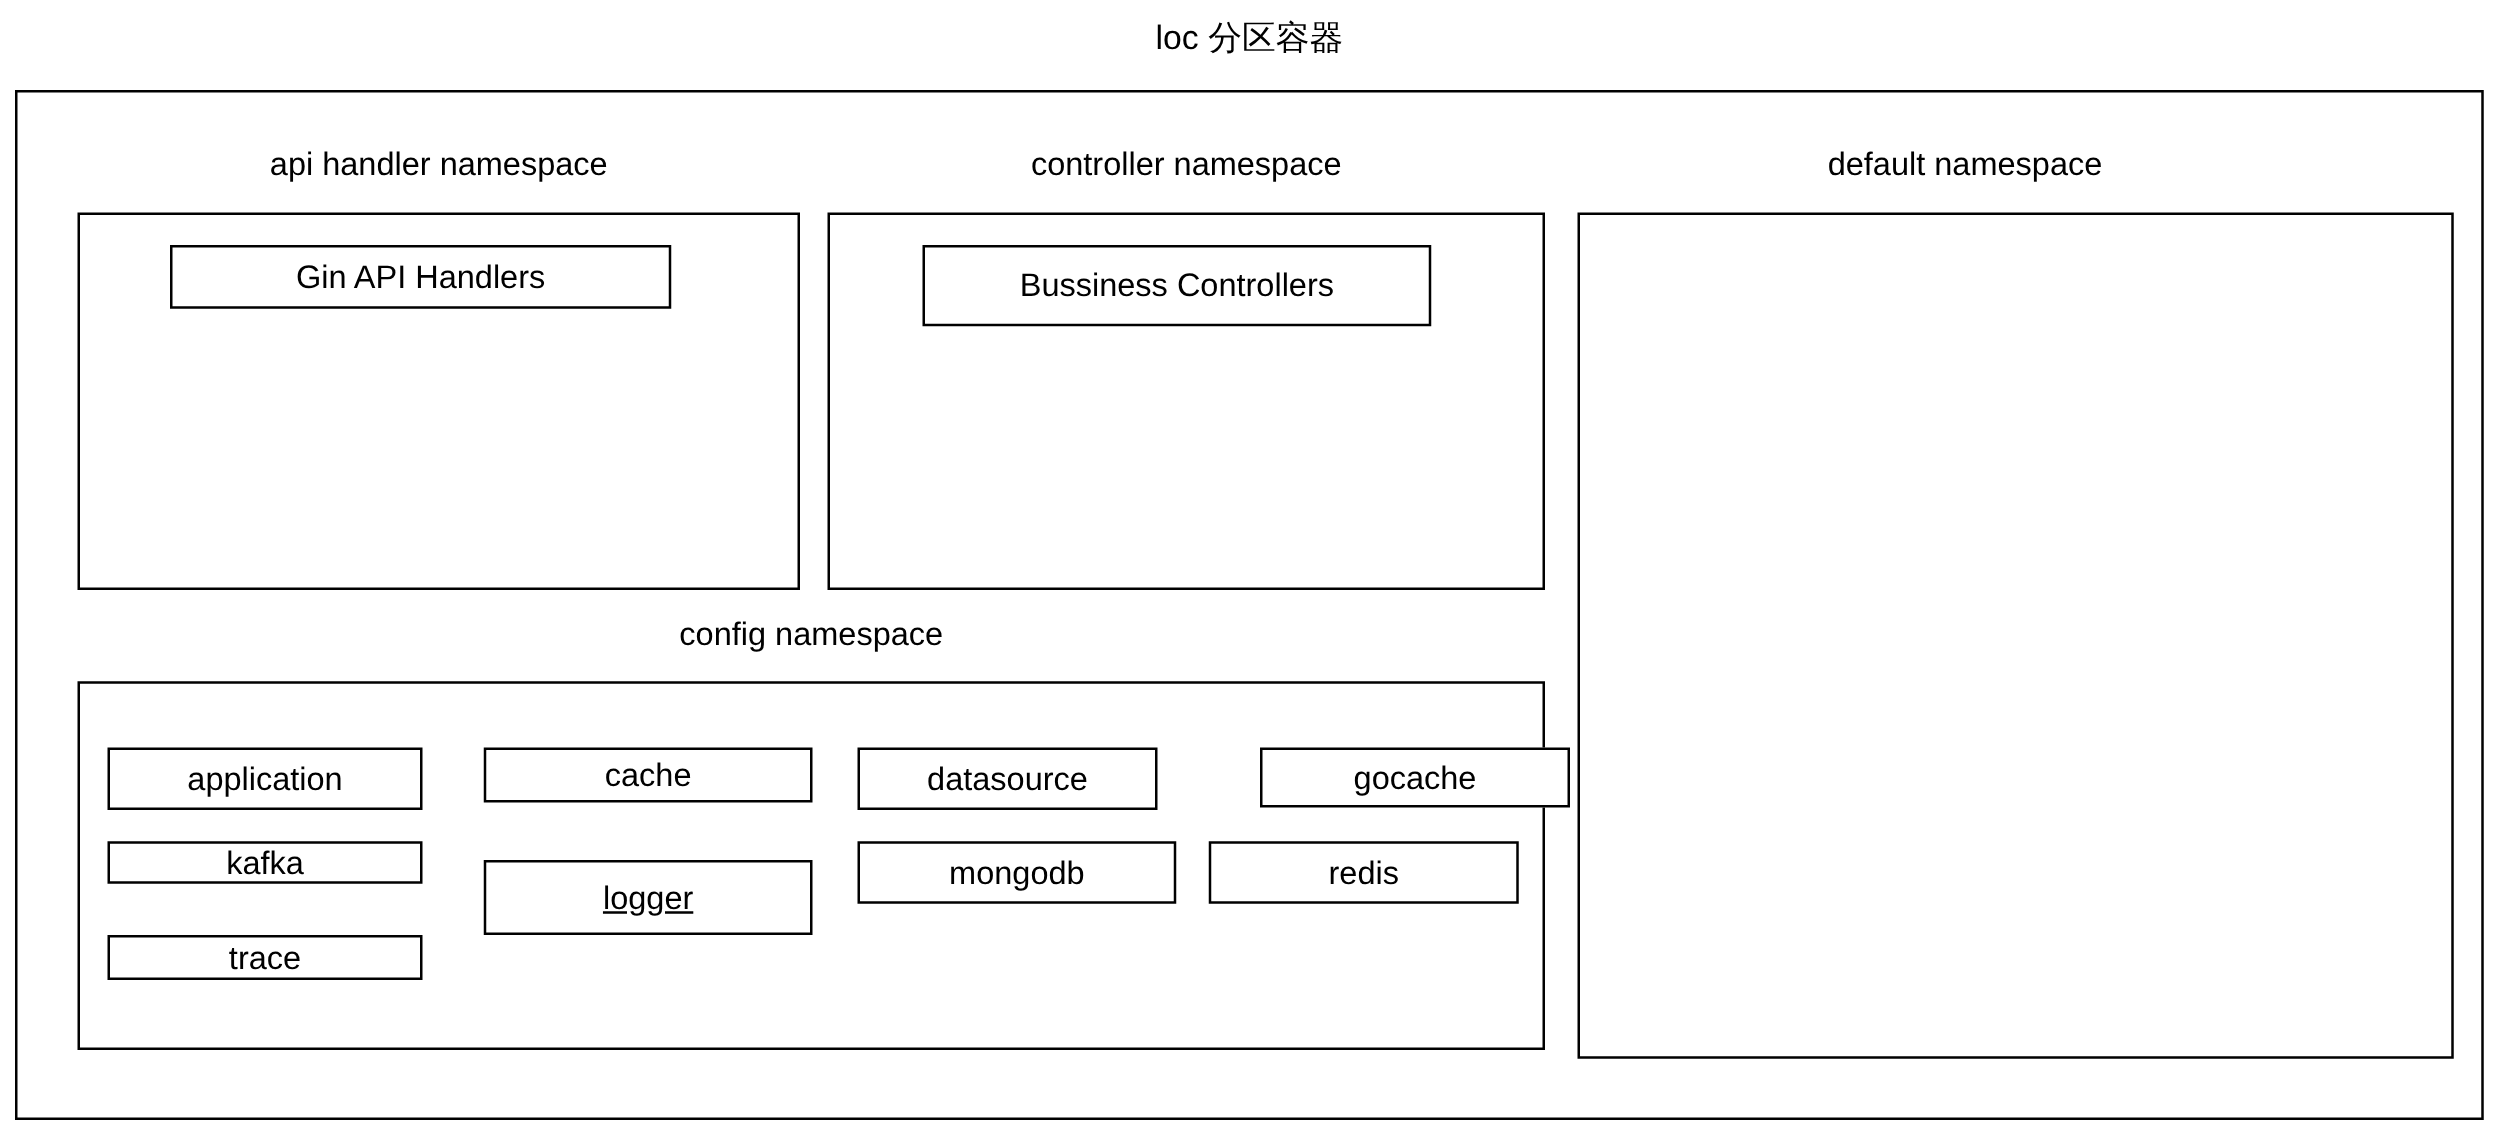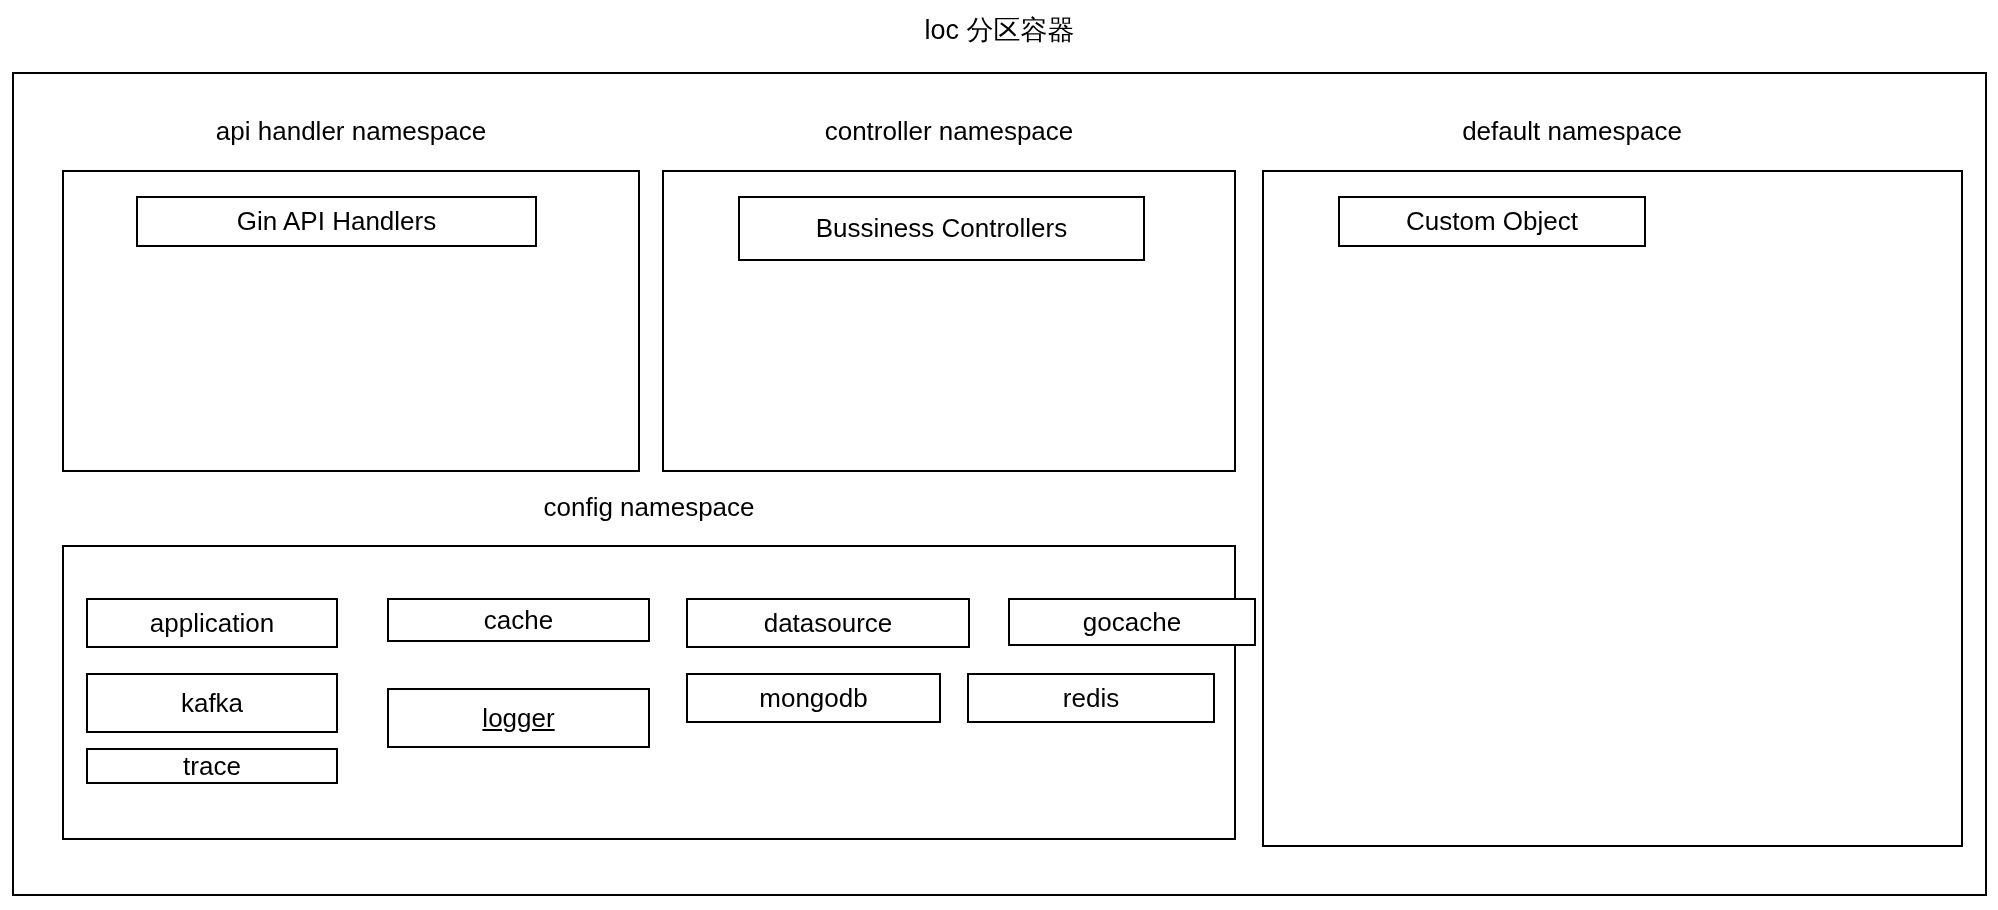--- a/index.html
+++ b/index.html
@@ -53,23 +53,23 @@
   .box-config  { left: 62px;   top: 545px; width: 1174px; height: 295px; }
 
   
   .leaf-gin       { left: 136px;  top: 196px; width: 401px; height: 51px; }
   .leaf-gorestful { left: 136px;  top: 271px; width: 401px; height: 51px; }
   .leaf-bussiness { left: 738px;  top: 196px; width: 407px; height: 65px; }
   .leaf-custom    { left: 1338px; top: 196px; width: 308px; height: 51px; }
 
   .leaf-application { left: 86px;  top: 598px; width: 252px; height: 50px; }
   .leaf-cache       { left: 387px; top: 598px; width: 263px; height: 44px; }
-  .leaf-datasource  { left: 686px; top: 598px; width: 284px; height: 50px; }
+  .leaf-datasource  { left: 686px; top: 598px; width: 240px; height: 50px; }
   .leaf-gocache     { left: 967px; top: 598px; width: 248px; height: 48px; margin-left: 41px; }
-  .leaf-kafka       { left: 86px;  top: 673px; width: 252px; height: 60px; }
+  .leaf-kafka       { left: 86px;  top: 673px; width: 252px; height: 34px; }
   .leaf-logger      { left: 387px; top: 688px; width: 263px; height: 60px; text-decoration: underline; }
   .leaf-mongodb     { left: 686px; top: 673px; width: 255px; height: 50px; }
   .leaf-redis       { left: 967px; top: 673px; width: 248px; height: 50px; }
   .leaf-trace       { left: 86px;  top: 748px; width: 252px; height: 36px; }
 </style>
 </head>
 <body>
 
 <div class="canvas">
 
@@ -84,21 +84,20 @@
 
   <div class="abs frame box-api"></div>
   <div class="abs frame box-ctrl"></div>
   <div class="abs frame box-default"></div>
   <div class="abs frame box-config"></div>
 
   <div class="abs leaf leaf-gin">Gin API Handlers</div>
 
   <div class="abs leaf leaf-bussiness">Bussiness Controllers</div>
 
-  <div class="abs leaf leaf-custom">Custom Object</div>
 
   <div class="abs leaf leaf-application">application</div>
   <div class="abs leaf leaf-cache">cache</div>
   <div class="abs leaf leaf-datasource">datasource</div>
   <div class="abs leaf leaf-gocache">gocache</div>
   <div class="abs leaf leaf-kafka">kafka</div>
   <div class="abs leaf leaf-logger">logger</div>
   <div class="abs leaf leaf-mongodb">mongodb</div>
   <div class="abs leaf leaf-redis">redis</div>
   <div class="abs leaf leaf-trace">trace</div>

